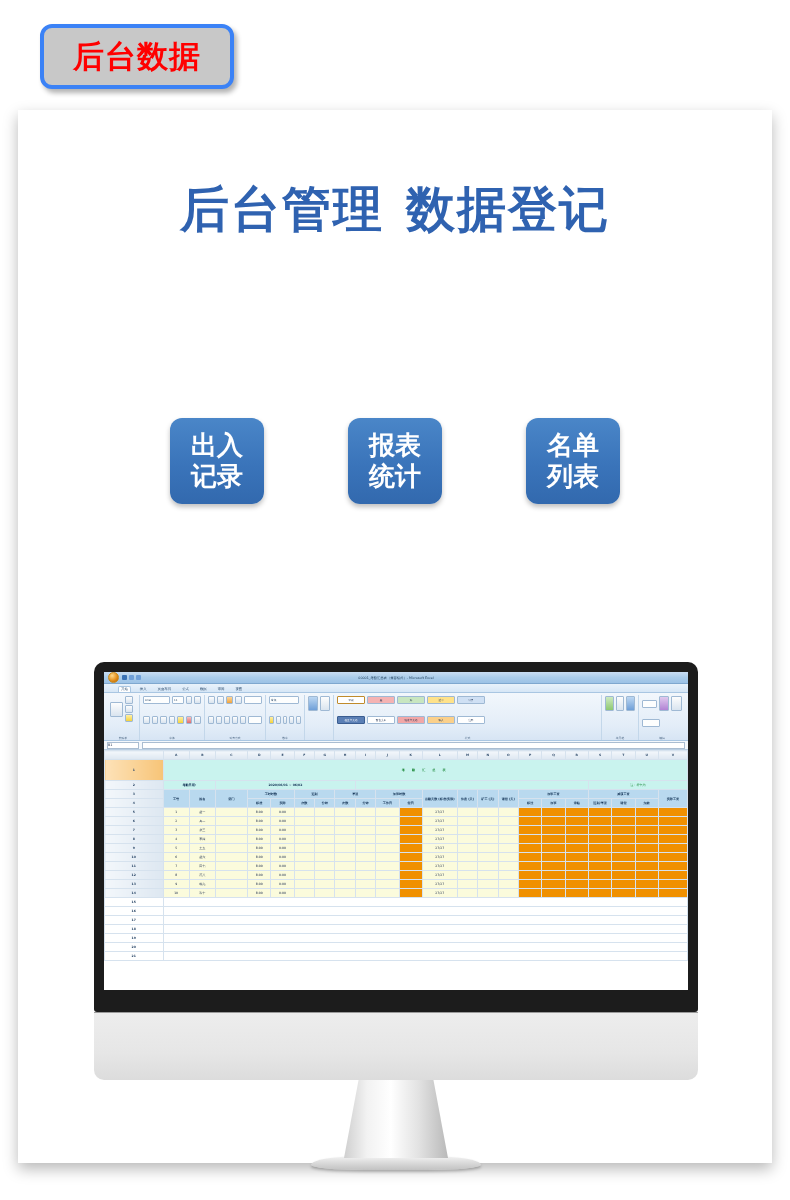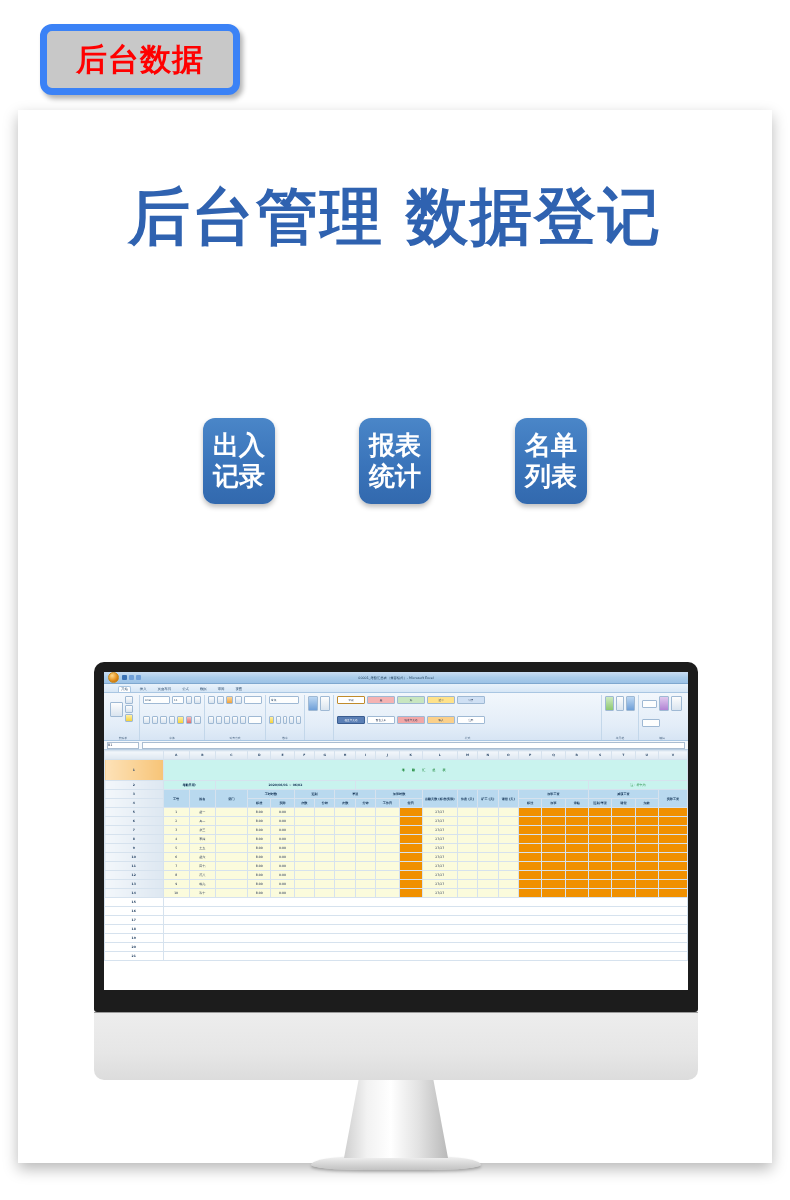--- a/index.html
+++ b/index.html
@@ -9,21 +9,21 @@
     font-family:"Liberation Sans","DejaVu Sans",sans-serif;
     overflow:hidden;
     position:relative;
   }
 
   
   .badge{
     position:absolute;left:40px;top:24px;
     width:186px;height:57px;
     background:#c8c8c8;
-    border:7px solid #3b82f6;
+    border:4px solid #3b82f6;
     border-radius:12px;
     box-shadow:3px 4px 5px rgba(0,0,0,.30);
     display:flex;align-items:center;justify-content:center;
   }
   .badge span{
     color:#ff0000;
     font-size:31px;
     font-weight:bold;
     letter-spacing:1px;
     font-family:"DejaVu Sans","Liberation Sans",sans-serif;
@@ -47,21 +47,21 @@
     color:#ececec;
     line-height:1;
     user-select:none;
     font-family:"Liberation Sans",sans-serif;
   }
 
   
   .headline{
     position:absolute;left:0;right:0;top:74px;
     text-align:center;
-    font-size:62px;
+    font-size:49px;
     font-weight:bold;
     color:#2f62b0;
     letter-spacing:2px;
     line-height:1.08;
     font-family:"DejaVu Sans","Liberation Sans",sans-serif;
   }
   .headline .gap{display:inline-block;width:22px;}
 
   
   .desc{
@@ -73,21 +73,21 @@
     font-family:"DejaVu Sans","Liberation Sans",sans-serif;
   }
   .desc div{white-space:nowrap;}
 
   
   .btn-row{
     position:absolute;left:0;right:0;top:308px;
     display:flex;justify-content:center;gap:84px;
   }
   .bbtn{
-    width:72px;height:86px;
+    width:94px;height:86px;
     border-radius:12px;
     background:linear-gradient(180deg,#4a86c8 0%,#3a74ba 55%,#3269ae 100%);
     box-shadow:0 3px 5px rgba(0,0,0,.25);
     display:flex;flex-direction:column;
     align-items:center;justify-content:center;
     color:#ffffff;
     font-size:26px;
     font-weight:bold;
     line-height:1.2;
     font-family:"DejaVu Sans","Liberation Sans",sans-serif;

